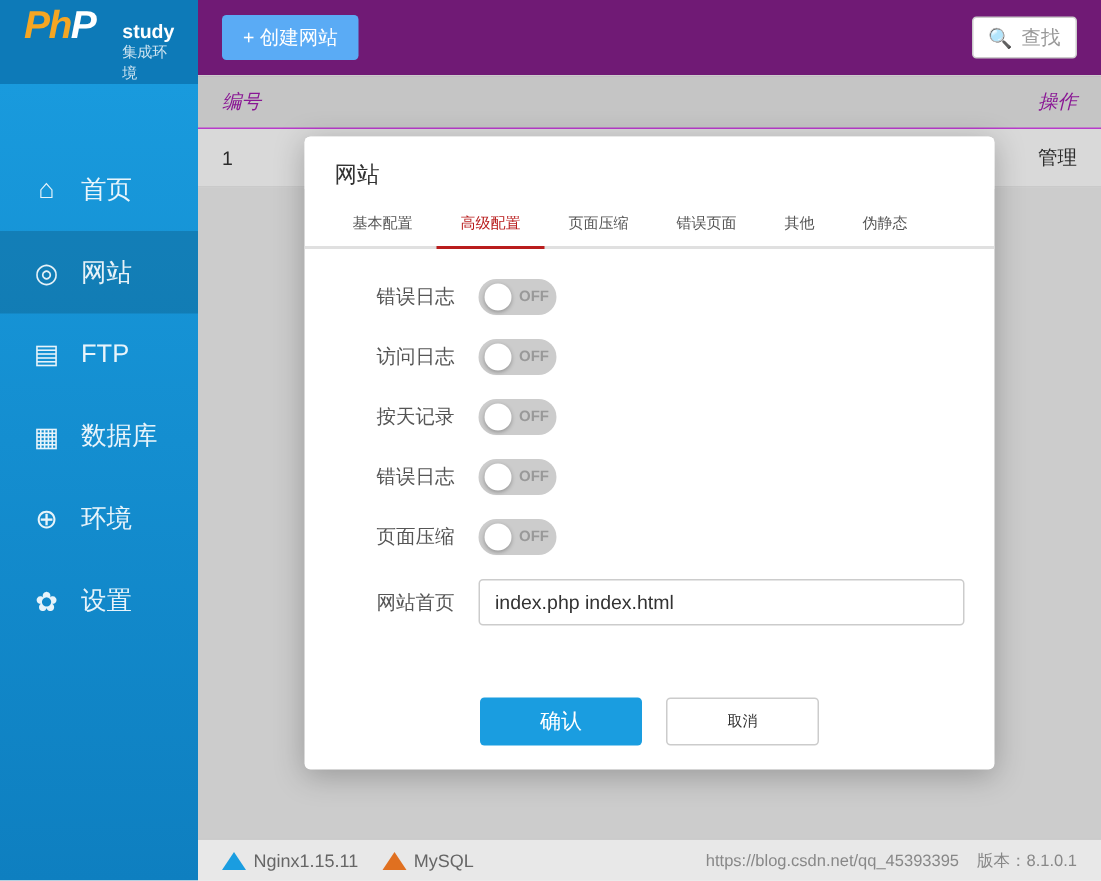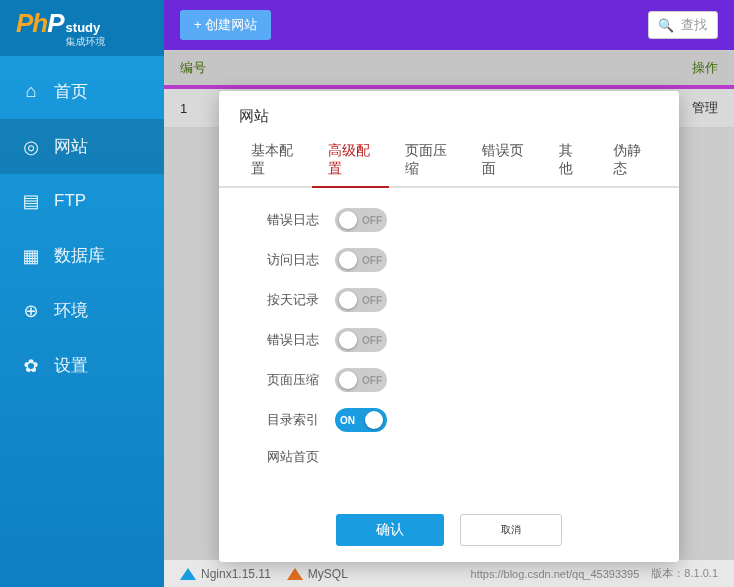--- a/index.html
+++ b/index.html
@@ -1,25 +1,26 @@
 <!DOCTYPE html>
 <html><head>
   <meta charset="utf-8">
   <style>
     * { box-sizing: border-box; margin: 0; padding: 0; }
     body { font-family: 'Microsoft YaHei', Arial, sans-serif; width: 734px; height: 587px; overflow: hidden; background: #e8e8e8; display: flex; }
 
     
     .sidebar {
-      width: 164px;
+      width: 132px;
       background: linear-gradient(180deg, #1a9de0 0%, #0e7fc0 100%);
       height: 587px;
       display: flex;
       flex-direction: column;
       flex-shrink: 0;
+      gap: 35px;
     }
     .sidebar-logo {
       padding: 12px 16px;
       display: flex;
       align-items: center;
       background: #0d7ab8;
       height: 56px;
     }
     .sidebar-nav { flex: 1; padding-top: 8px; }
     .nav-item {
@@ -37,21 +38,21 @@
     
     .main {
       flex: 1;
       background: #f0f0f0;
       height: 587px;
       display: flex;
       flex-direction: column;
       position: relative;
     }
     .toolbar {
-      background: #6d28d9;
+      background: #701a75;
       padding: 10px 16px;
       display: flex;
       align-items: center;
       gap: 12px;
       border-bottom: 1px solid #ccc;
     }
     .btn-create {
       background: #5aabf5;
       color: #fff;
       border: none;
@@ -78,24 +79,25 @@
 
     
     .table-area {
       flex: 1;
       padding: 0;
       position: relative;
     }
     .table-header {
       display: flex;
       background: #e8e8e8;
-      border-bottom: 4px solid #d946ef;
+      border-bottom: 1px solid #d946ef;
       padding: 8px 16px;
       font-size: 13px;
-      color: #4d7c0f;
+      color: #a21caf;
+      font-style: italic;
     }
     .col-num { width: 60px; }
     .col-domain { flex: 1; }
     .col-action { width: 80px; text-align: right; }
 
     .table-row {
       display: flex;
       background: #fff;
       border-bottom: 1px solid #eee;
       padding: 10px 16px;
@@ -151,21 +153,21 @@
       font-weight: 500;
     }
     .modal-tabs {
       display: flex;
       padding: 8px 16px 0 16px;
       border-bottom: 2px solid #e0e0e0;
       gap: 0;
     }
     .modal-tab {
       padding: 8px 16px;
-      font-size: 14px;
+      font-size: 10px;
       color: #555;
       cursor: pointer;
       border-bottom: 2px solid transparent;
       margin-bottom: -2px;
     }
     .modal-tab.active {
       color: #b91c1c;
       border-bottom: 2px solid #b91c1c;
     }
     .modal-body {
@@ -272,21 +274,21 @@
   </style>
 </head>
 <body>
 
 <div class="sidebar">
   <div class="sidebar-logo">
     <div style="display:flex; align-items:baseline; gap:2px;">
       <span style="font-size:26px; font-weight:900; color:#fff; font-style:italic; letter-spacing:-1px;">
         <span style="color:#f5a623;">Ph</span><span style="color:#fff;">P</span>
       </span>
-      <div style="margin-left:0;">
+      <div style="margin-left:16px;">
         <div style="font-size:13px; color:#fff; font-weight:600;">study</div>
         <div style="font-size:10px; color:rgba(255,255,255,0.8);">集成环境</div>
       </div>
     </div>
   </div>
   <div class="sidebar-nav">
     <div class="nav-item">
       <span class="nav-icon">⌂</span>
       <span>首页</span>
     </div>
@@ -390,32 +392,24 @@
           <div class="form-row">
             <div class="form-label">页面压缩</div>
             <label class="toggle">
               <div class="toggle-slider">
                 <div class="toggle-knob"></div>
                 <span class="toggle-text off-text">OFF</span>
               </div>
             </label>
           </div>
 
-          <div class="form-row">
-            <div class="form-label">目录索引</div>
-            <label class="toggle">
-              <div class="toggle-slider on">
-                <span class="toggle-text on-text">ON</span>
-                <div class="toggle-knob"></div>
-              </div>
-            </label>
-          </div>
 
           <div class="form-row">
             <div class="form-label">网站首页</div>
+            <input class="modal-input" type="text" value="index.php index.html" style="">
           </div>
         </div>
 
         <div class="modal-footer">
           <button class="btn-confirm">确认</button>
           <button class="btn-cancel">取消</button>
         </div>
       </div>
     </div>
   </div>

